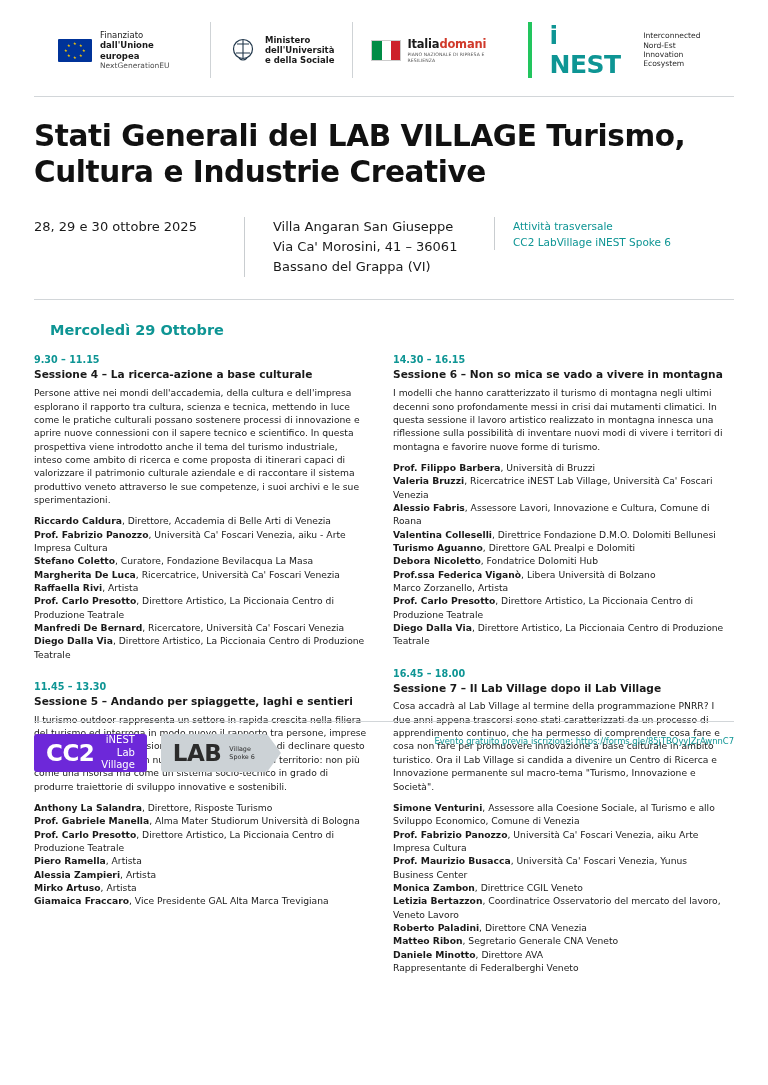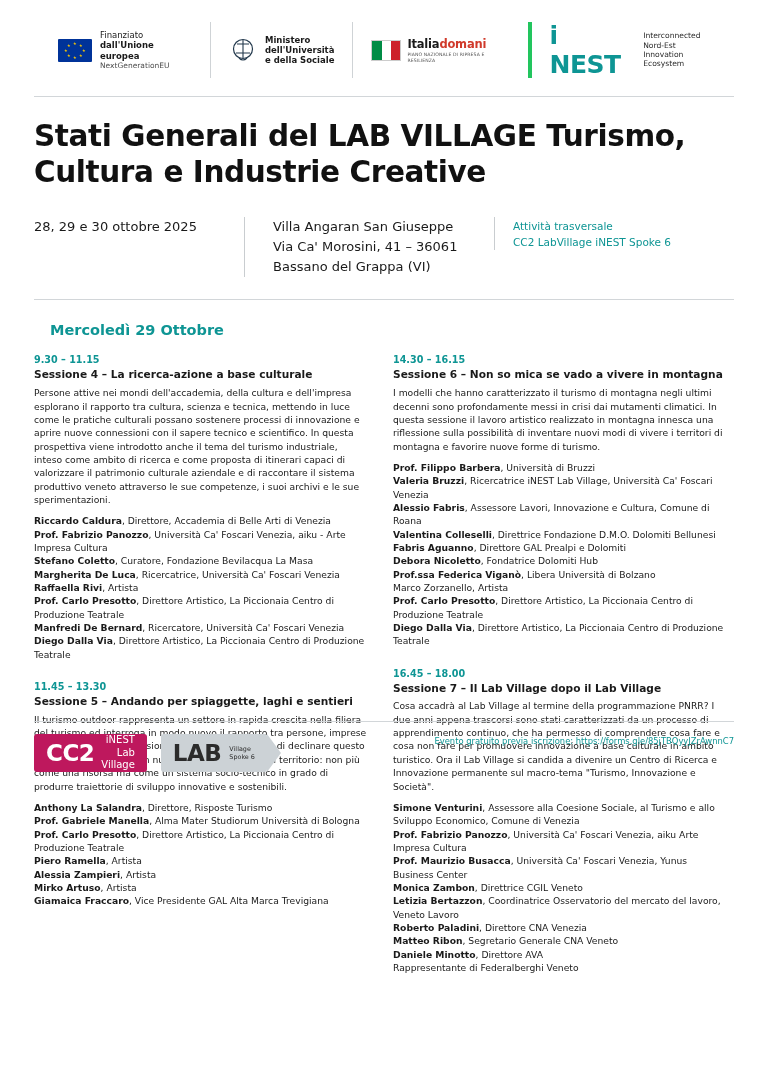--- a/index.html
+++ b/index.html
@@ -119,21 +119,21 @@
 
   
   .footer {
     position:absolute; left:0; right:0; bottom:0; height:66px;
   }
   .footer-line { height:1px; background:#d2d6d9; margin:0 34px; }
   .footer-inner {
     display:flex; align-items:center; padding: 12px 34px 0 34px;
   }
   .cc2-badge {
-    display:flex; align-items:center; background:#be185d; color:#fff;
+    display:flex; align-items:center; background:#6d28d9; color:#fff;
     height:38px; padding:0 12px; border-radius:3px; gap:7px;
   }
   .cc2-badge .big { font-size:23px; font-weight:bold; letter-spacing:-0.5px; }
   .cc2-badge .small { font-size:10px; line-height:1.25;text-align:right; }
   .lab-badge {
     display:flex; align-items:center; background:#ccd2d6; color:#2b2b2b;
     height:38px; padding:0 12px; border-radius:3px; gap:8px; margin-left:14px;
     position:relative;
   }
   .lab-badge:after {
@@ -274,21 +274,21 @@
     <div class="col" id="col-right">
         <div class="session">
           <div class="s-time">14.30 – 16.15</div>
           <div class="s-title">Sessione 6 – Non so mica se vado a vivere in montagna</div>
           <div class="s-body">I modelli che hanno caratterizzato il turismo di montagna negli ultimi decenni sono profondamente messi in crisi dai mutamenti climatici. In questa sessione il lavoro artistico realizzato in montagna innesca una riflessione sulla possibilità di inventare nuovi modi di vivere i territori di montagna e favorire nuove forme di turismo.</div>
           <div class="people">
             <p class="p"><b>Prof. Filippo Barbera</b><span>, Università di Bruzzi</span></p>
             <p class="p"><b>Valeria Bruzzi</b><span>, Ricercatrice iNEST Lab Village, Università Ca' Foscari Venezia</span></p>
             <p class="p"><b>Alessio Fabris</b><span>, Assessore Lavori, Innovazione e Cultura, Comune di Roana</span></p>
             <p class="p"><b>Valentina Colleselli</b><span>, Direttrice Fondazione D.M.O. Dolomiti Bellunesi</span></p>
-            <p class="p"><b>Fabris Aguanno</b><span>, Direttore GAL Prealpi e Dolomiti</span></p>
+            <p class="p"><b>Turismo Aguanno</b><span>, Direttore GAL Prealpi e Dolomiti</span></p>
             <p class="p"><b>Debora Nicoletto</b><span>, Fondatrice Dolomiti Hub</span></p>
             <p class="p"><b>Prof.ssa Federica Viganò</b><span>, Libera Università di Bolzano</span></p>
             <p class="p"><span>Marco Zorzanello</span><span>, Artista</span></p>
             <p class="p"><b>Prof. Carlo Presotto</b><span>, Direttore Artistico, La Piccionaia Centro di Produzione Teatrale</span></p>
             <p class="p"><b>Diego Dalla Via</b><span>, Direttore Artistico, La Piccionaia Centro di Produzione Teatrale</span></p>
           </div>
         </div>
         <div class="session">
           <div class="s-time">16.45 – 18.00</div>
           <div class="s-title">Sessione 7 – Il Lab Village dopo il Lab Village</div>

